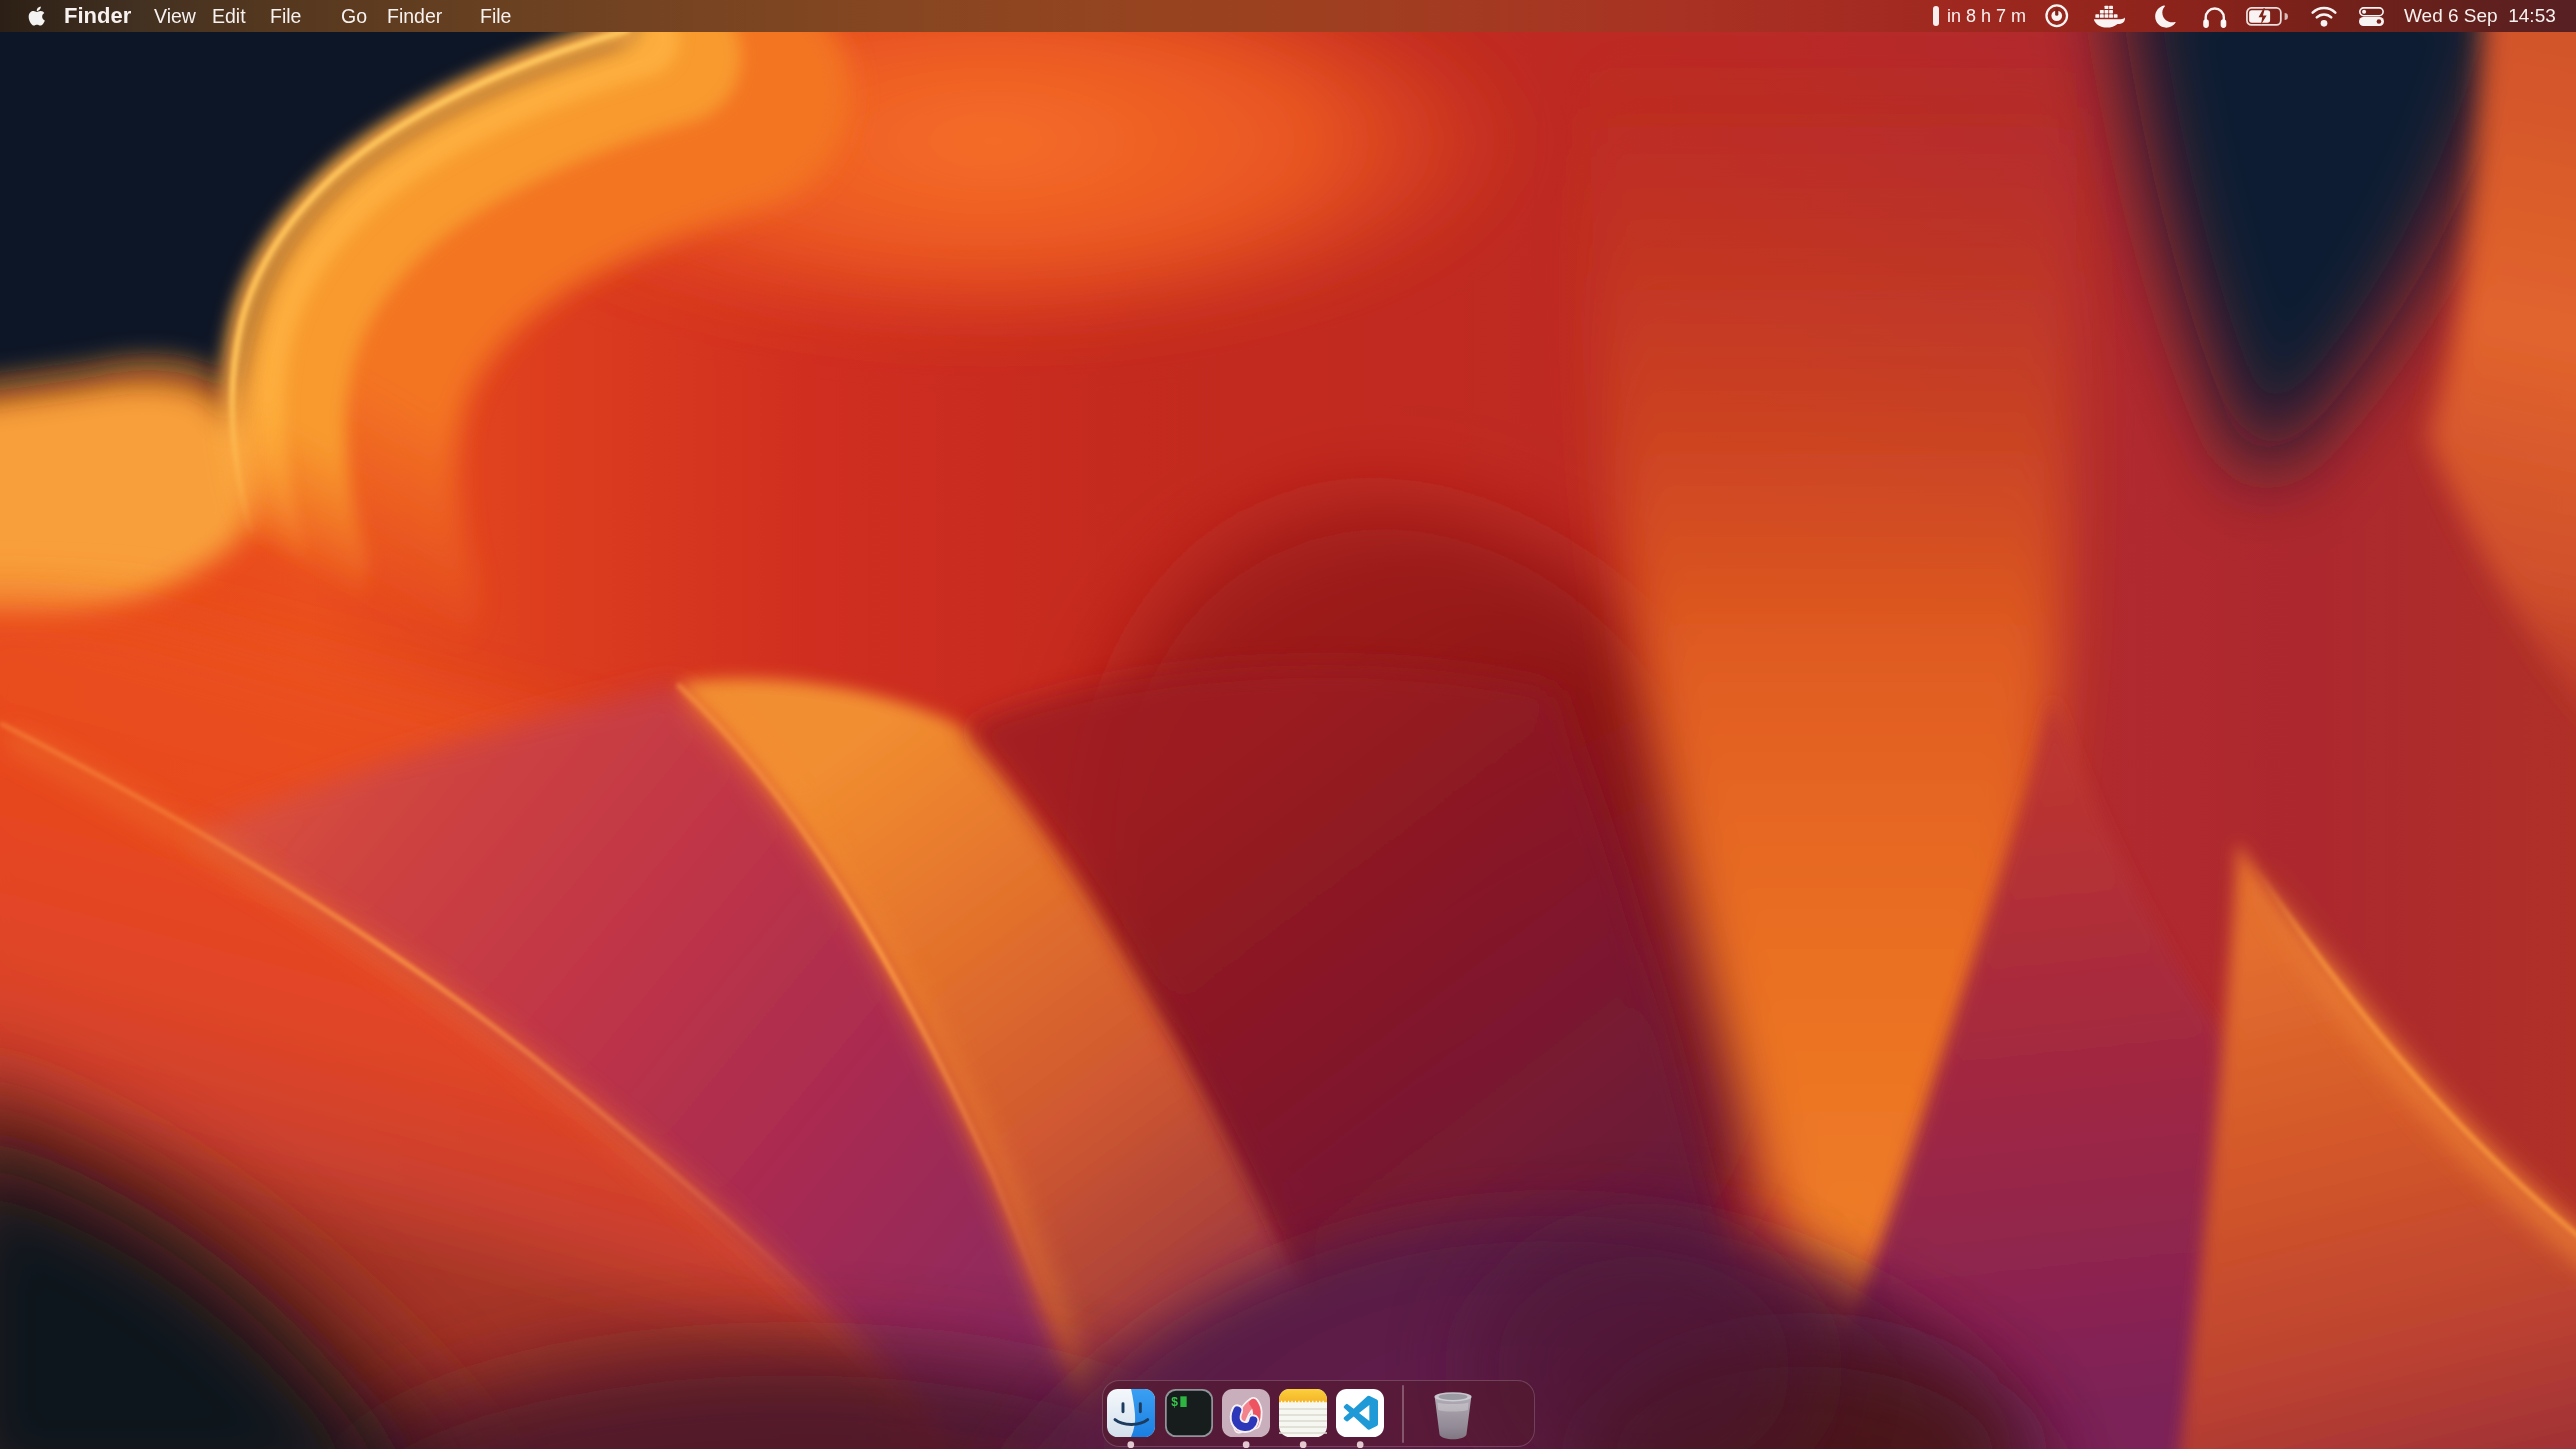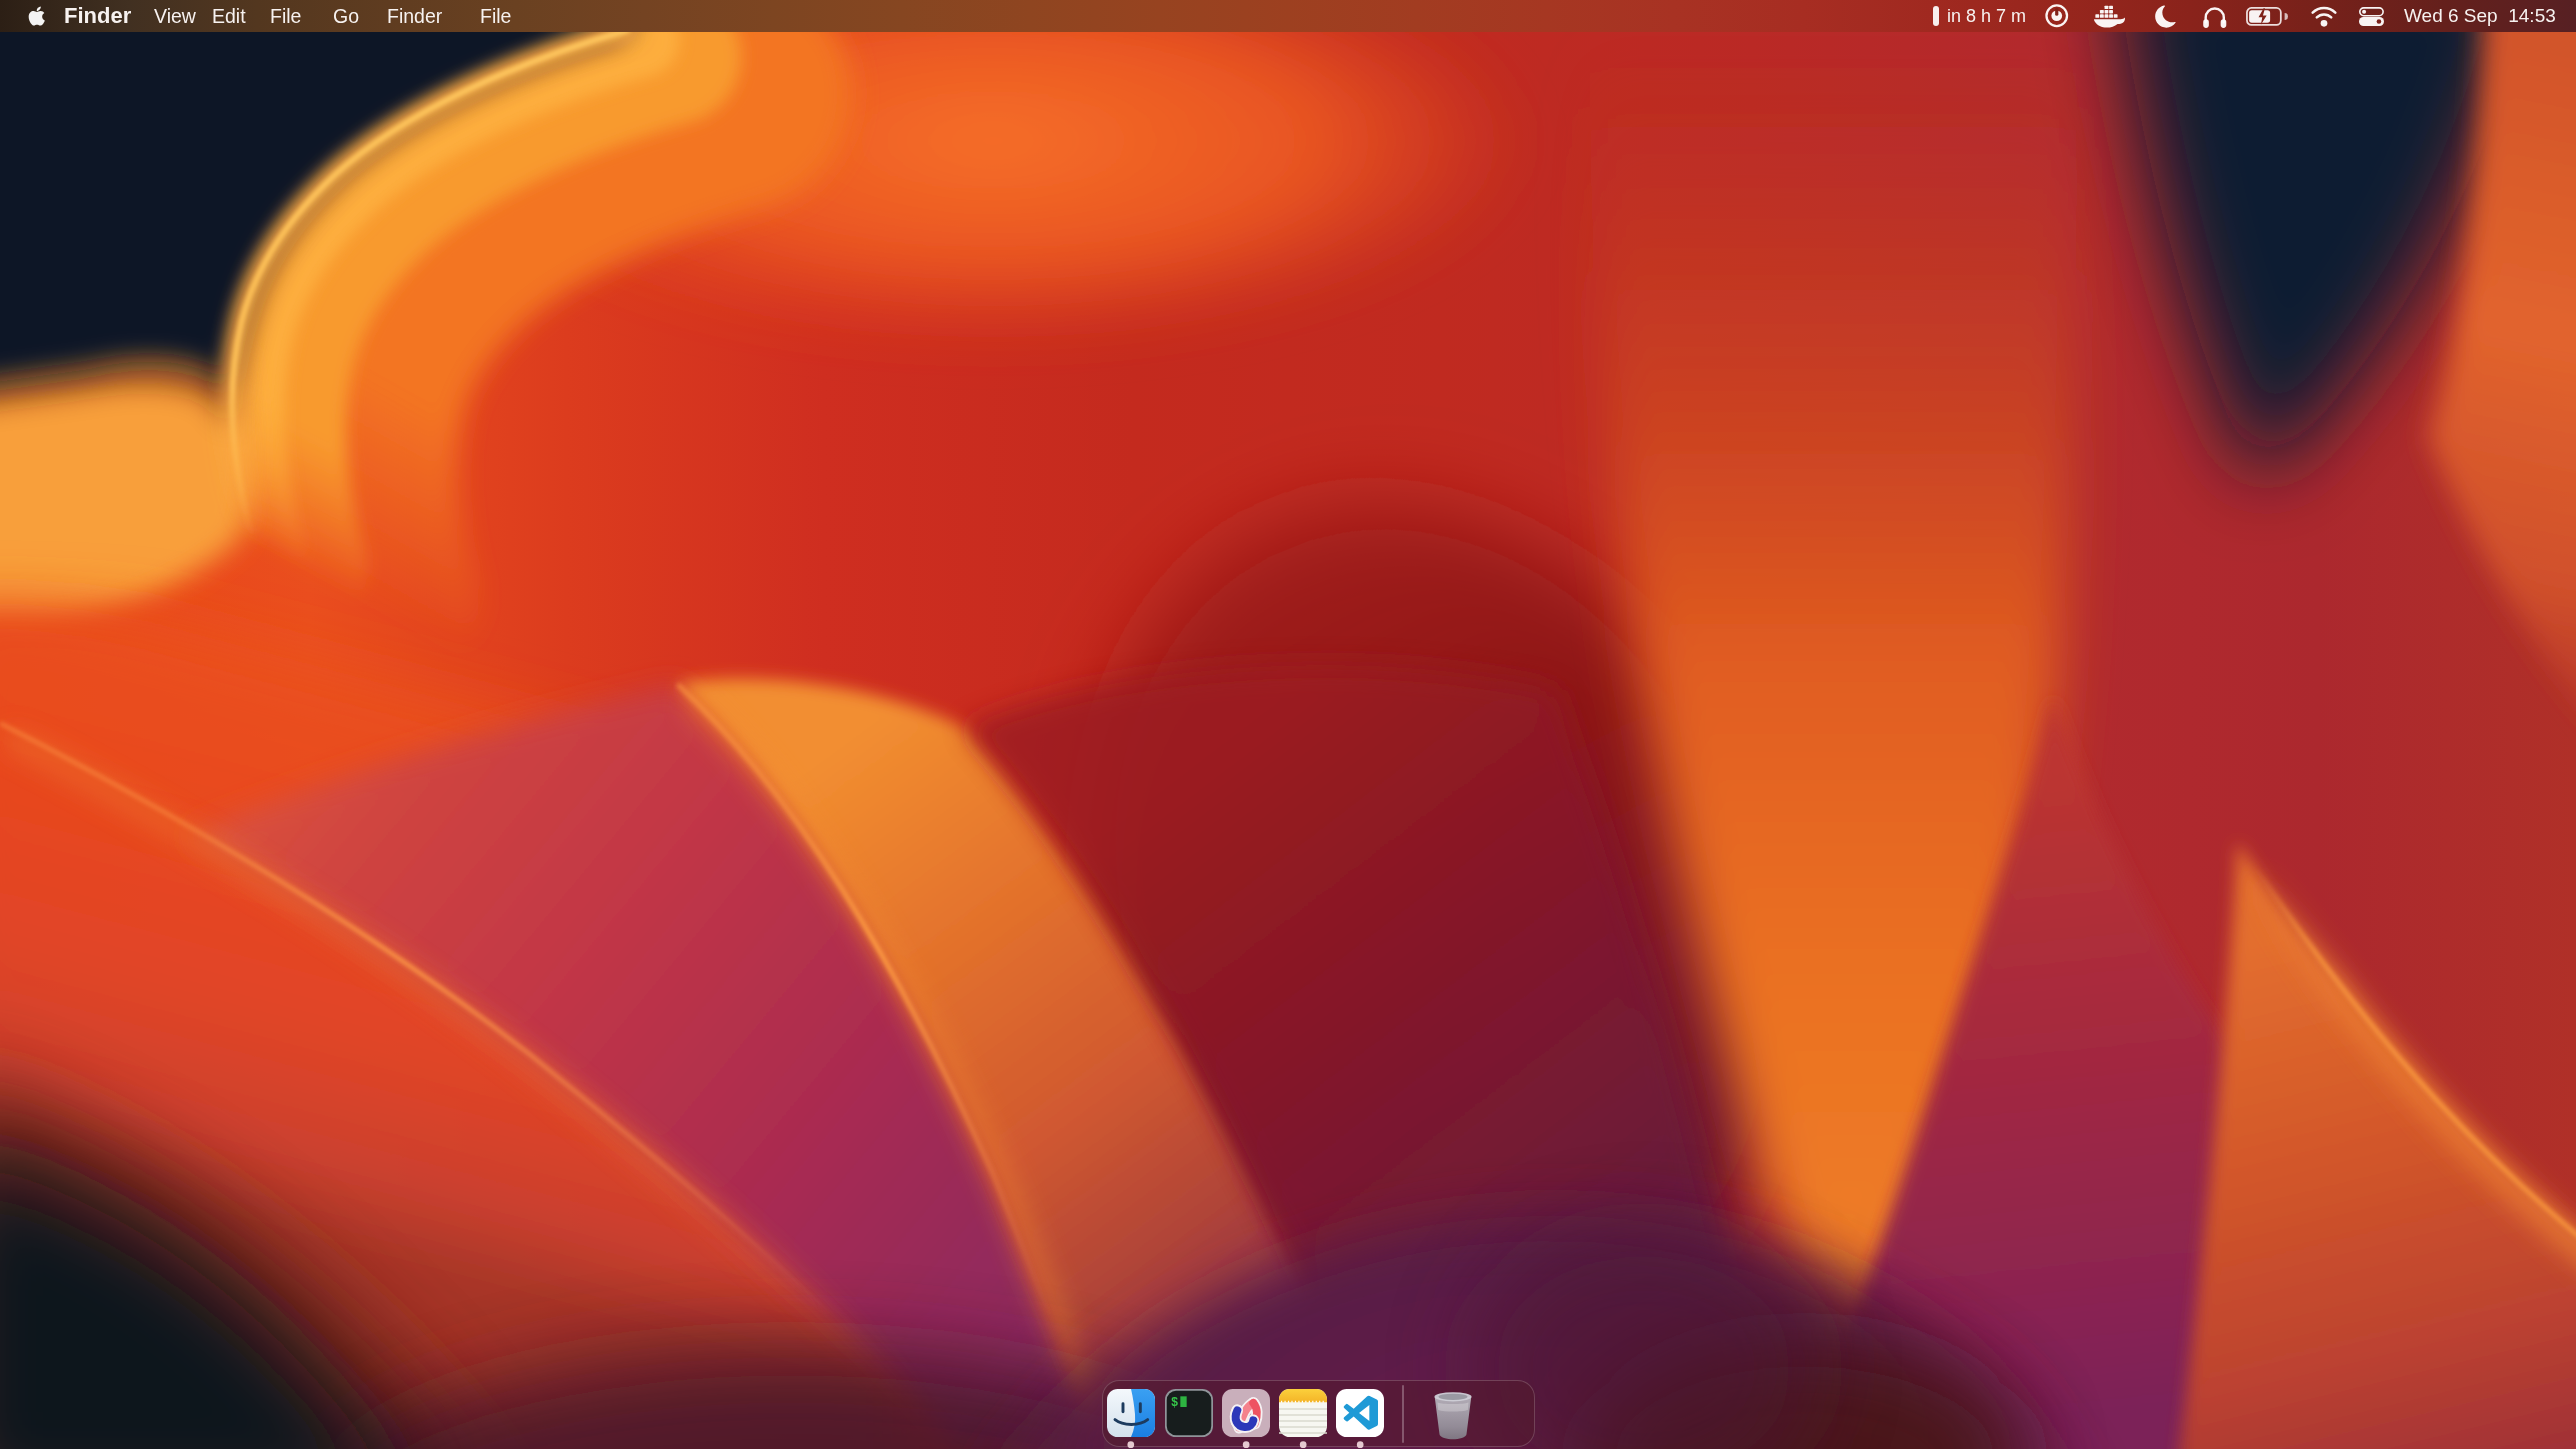--- a/index.html
+++ b/index.html
@@ -269,21 +269,21 @@
 </svg>
 
 <div id="menubar">
   <svg style="position:absolute;left:27px;top:5.4px" width="19.5" height="22" viewBox="0 0 384 512">
       <path fill="#ffffff" fill-opacity=".95" d="M318.7 268.7c-.2-36.7 16.4-64.4 50-84.8-18.8-26.9-47.2-41.7-84.7-44.6-35.5-2.7-74.3 20.7-88.5 20.7-15 0-49.4-19.7-76.4-19.7C63.3 141.2 4 184.8 4 273.5q0 39.3 14.4 81.2c12.8 36.7 59 126.7 107.2 125.2 25.2-.6 43-17.9 75.8-17.9 31.8 0 48.3 17.9 76.4 17.9 48.6-.7 90.4-82.5 102.6-119.3-65.2-30.7-61.7-90-61.7-91.9zm-56.6-164.2c27.3-32.4 24.8-61.9 24-72.5-24.1 1.4-52 16.4-67.9 34.9-17.5 19.8-27.8 44.3-25.6 71.9 26.1 2 49.9-11.4 69.5-34.3z"></path>
     </svg>
   <span class="mi" style="left:64px;font-weight:700;font-size:22px">Finder</span>
   <span class="mi" style="left:154px">View</span>
   <span class="mi" style="left:212px">Edit</span>
   <span class="mi" style="left:270px">File</span>
-  <span class="mi" style="left:333px">Go</span>
+  <span class="mi" style="left:341px">Go</span>
   <span class="mi" style="left:387px">Finder</span>
   <span class="mi" style="left:480px">File</span>
 
   <div style="position:absolute;left:1933px;top:6px;width:6px;height:20px;border-radius:3px;background:rgba(255,255,255,.92)"></div>
   <span class="mi" style="left:1947px;font-size:18px">in 8 h 7 m</span>
   <svg style="position:absolute;left:2044px;top:3.4px" width="25.5" height="25.5" viewBox="0 0 38 38">
     <circle cx="19" cy="19" r="15.3" fill="none" stroke="#fff" stroke-width="3.4" stroke-opacity=".95"></circle>
     <circle cx="19" cy="19" r="8" fill="#fff" fill-opacity=".95"></circle>
     <rect x="16.6" y="7" width="4.8" height="12" rx="2.4" fill="#80231a"></rect>
   </svg>

